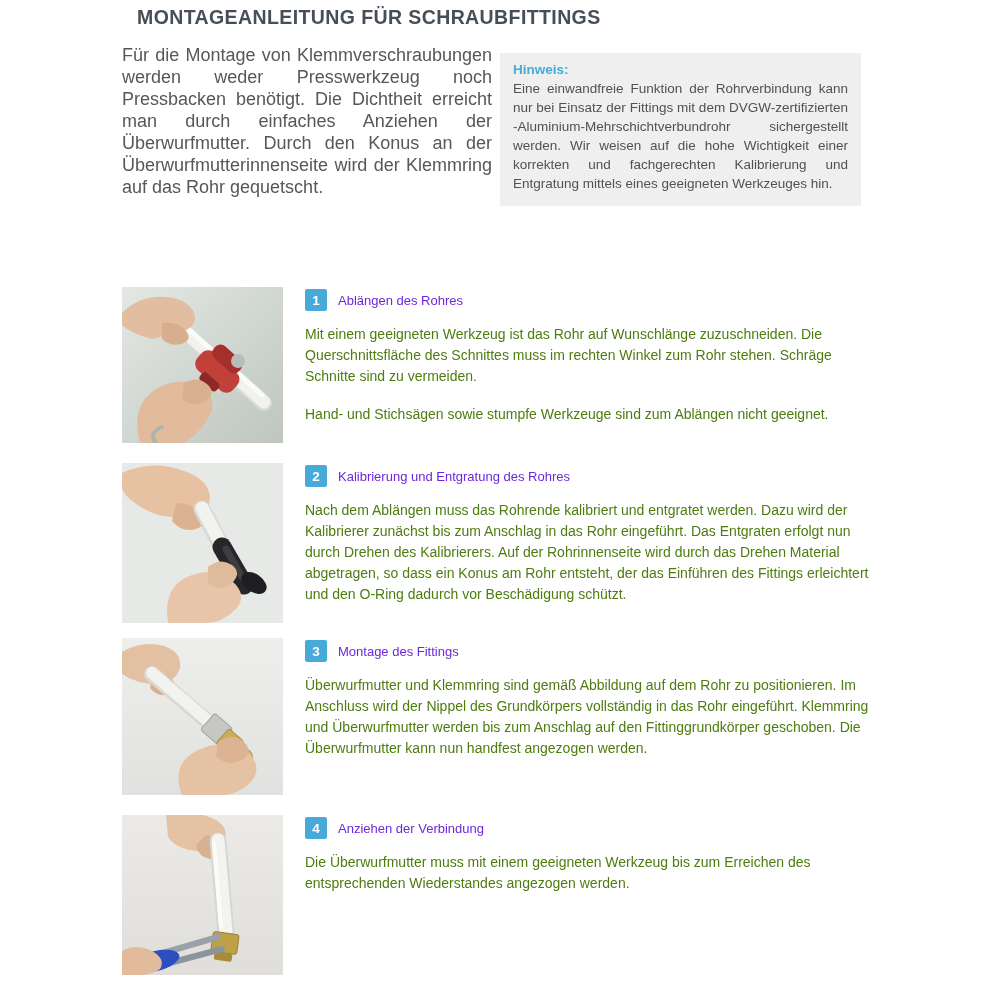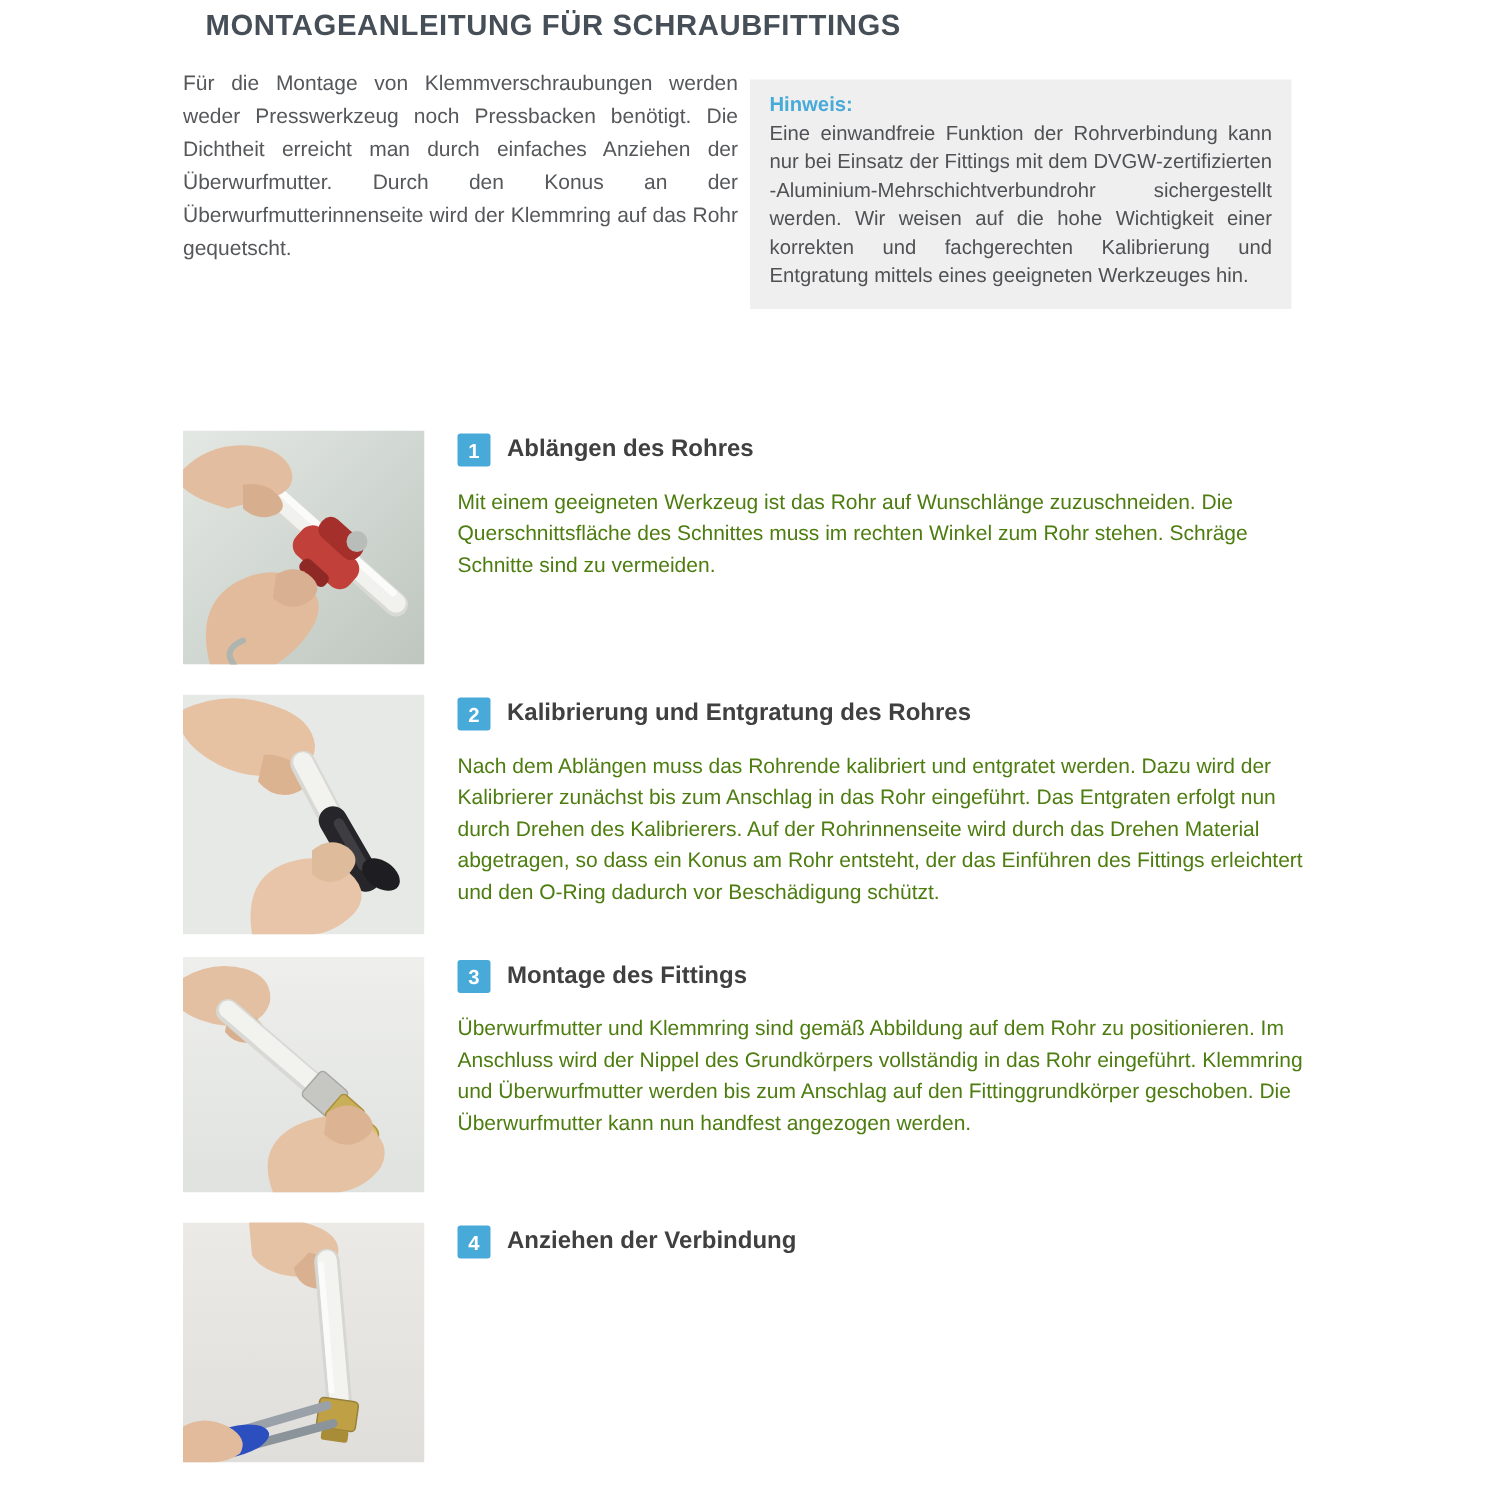--- a/index.html
+++ b/index.html
@@ -23,21 +23,21 @@
     letter-spacing: 0.4px;
     color: #464f57;
     white-space: nowrap;
   }
   .intro {
     position: absolute;
     left: 122px;
     top: 44px;
     width: 370px;
     margin: 0;
-    font-size: 14px;
+    font-size: 18px;
     line-height: 22px;
     text-align: justify;
     color: #55575a;
   }
   .note-box {
     position: absolute;
     left: 500px;
     top: 53px;
     width: 361px;
     min-height: 141px;
@@ -92,23 +92,23 @@
     border-radius: 2px;
     background: #48aad9;
     color: #ffffff;
     font-size: 13.5px;
     font-weight: bold;
     display: flex;
     align-items: center;
     justify-content: center;
   }
   .step-title {
-    font-size: 16px;
-    font-weight: bold;
-    color: #404040;
+    font-size: 13px;
+    font-weight: normal;
+    color: #6d28d9;
   }
   .step-content p {
     margin: 13px 0 0 0;
     font-size: 14px;
     line-height: 21px;
     color: #4d7c0f;
   }
   .step-content p + p { margin-top: 17px; }
 </style>
 </head>
@@ -150,20 +150,21 @@
         <path d="M62 96 q14 -8 24 2 q8 8 -2 16 q-12 8 -24 -2 z" fill="#dab092"></path>
         <path d="M40 140 q-14 6 -6 16" stroke="#aeb4ae" stroke-width="4" fill="none" stroke-linecap="round"></path>
       </svg>
     </div>
     <div class="step-content">
       <div class="step-head">
         <span class="badge">1</span>
         <span class="step-title">Ablängen des Rohres</span>
       </div>
       <p>Mit einem geeigneten Werkzeug ist das Rohr auf Wunschlänge zuzuschneiden. Die Querschnittsfläche des Schnittes muss im rechten Winkel zum Rohr stehen. Schräge Schnitte sind zu vermeiden.</p>
+      <p>Hand- und Stichsägen sowie stumpfe Werkzeuge sind zum Ablängen nicht geeignet.</p>
     </div>
   </div>
 
   <div class="step step-2">
     <div class="photo">
       <svg width="161" height="160" viewBox="0 0 161 160">
         <defs>
           <linearGradient id="g2" x1="0" y1="0" x2="0" y2="1">
             <stop offset="0" stop-color="#eaece9"></stop>
               <stop offset="1" stop-color="#dcded b"></stop>
@@ -250,16 +251,17 @@
         <ellipse cx="34" cy="146" rx="24" ry="10" fill="#2c4fc0" transform="rotate(-14 34 146)"></ellipse>
         <ellipse cx="24" cy="150" rx="14" ry="8" fill="#1d3ba0" transform="rotate(-14 24 150)"></ellipse>
         <path d="M0 160 L0 136 Q14 128 30 136 Q44 144 38 154 Q30 160 18 160 Z" fill="#e2bb9d"></path>
       </svg>
     </div>
     <div class="step-content">
       <div class="step-head">
         <span class="badge">4</span>
         <span class="step-title">Anziehen der Verbindung</span>
       </div>
+      <p>Die Überwurfmutter muss mit einem geeigneten Werkzeug bis zum Erreichen des entsprechenden Wiederstandes angezogen werden.</p>
     </div>
   </div>
 
 </div>
 
 </body></html>

